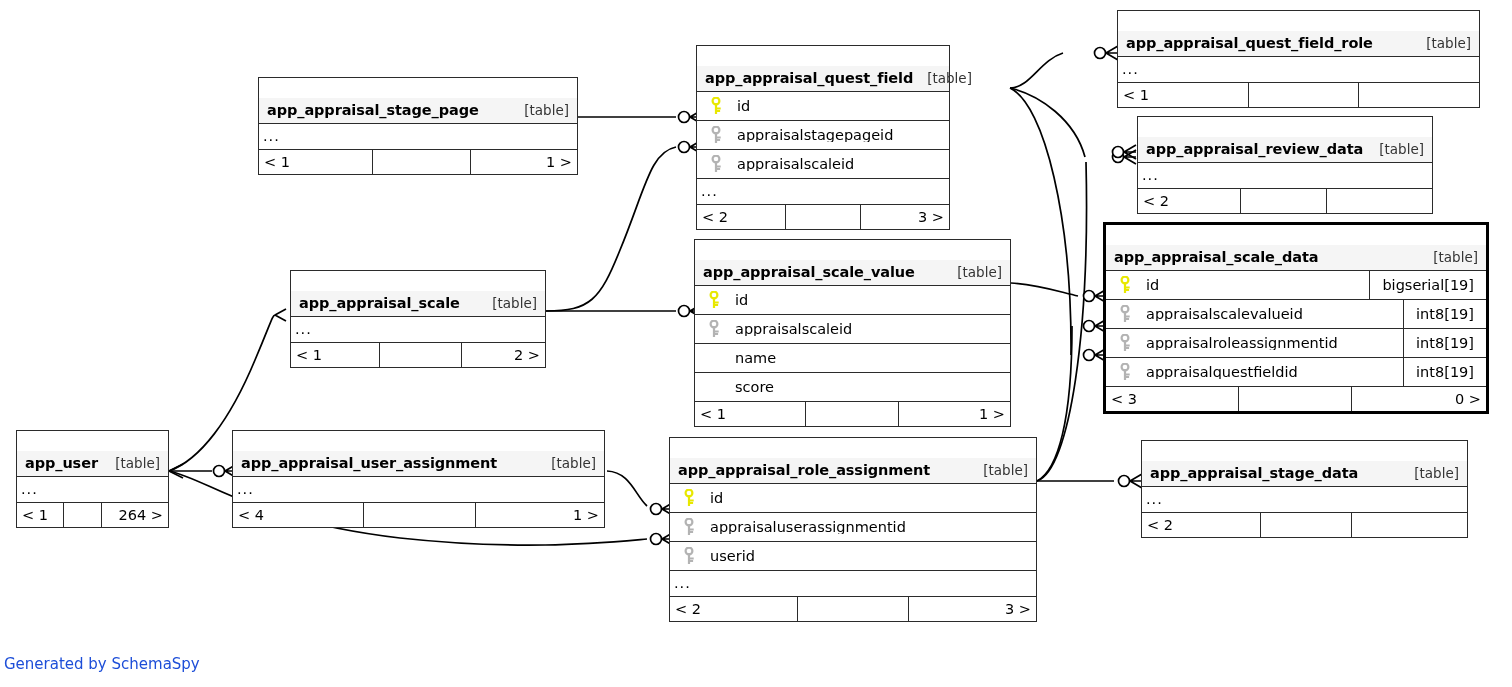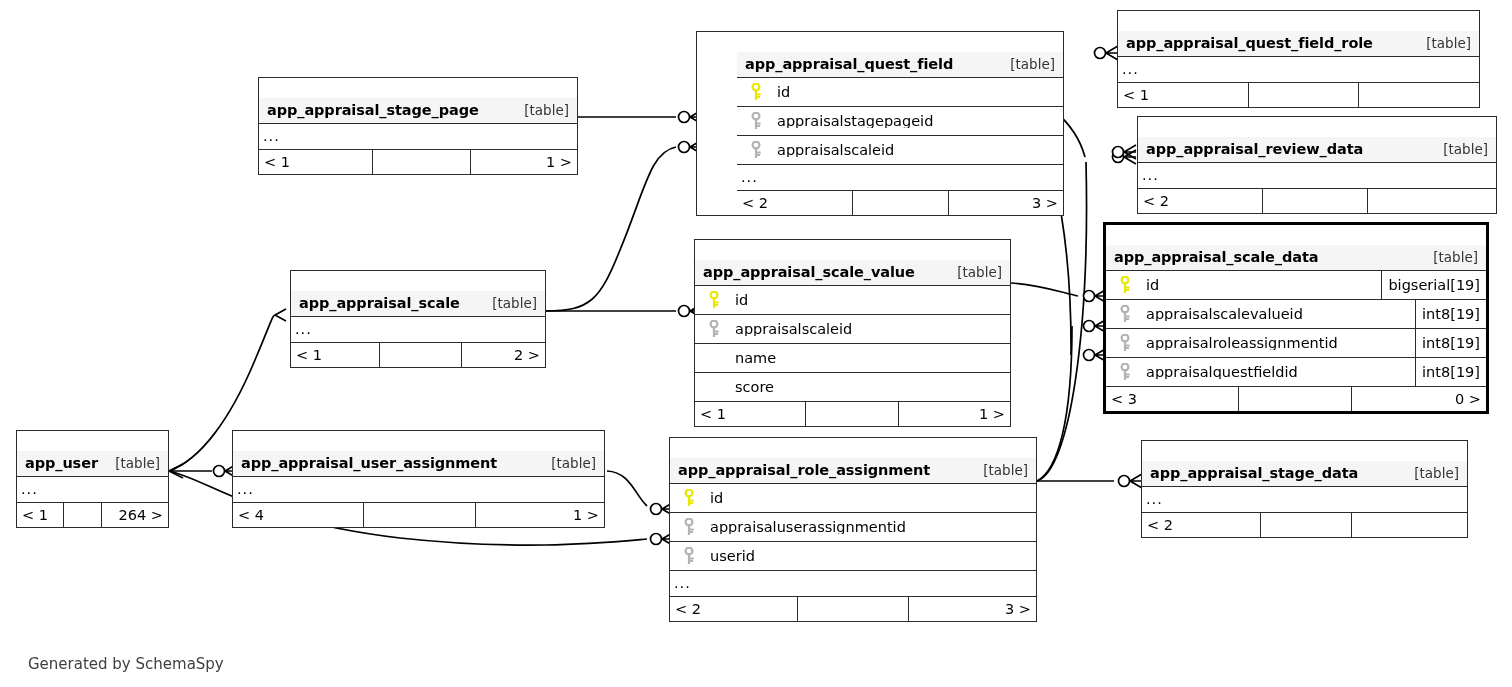--- a/index.html
+++ b/index.html
@@ -82,21 +82,21 @@
     justify-content: center;
   }
   .col-name {
     flex: 1 1 auto;
     padding-left: 2px;
     font-size: 14.5px;
     overflow: hidden;
   }
   .col-type {
     flex: 0 0 auto;
-    padding: 0 6px;
+    padding: 0 12px;
     font-size: 14.5px;
     border-left: 1.6px solid #2b2b2b;
     height: 100%;
     display: flex;
     align-items: center;
     box-sizing: border-box;
   }
   .ellipsis-row {
     display: flex;
     align-items: center;
@@ -120,24 +120,24 @@
     border-right: 1.6px solid #2b2b2b;
     padding: 0 5px;
     overflow: hidden;
   }
   .foot-cell:last-child { border-right: none; }
   .foot-cell.left { justify-content: flex-start; }
   .foot-cell.right { justify-content: flex-end; }
   .key-ico { display: block; }
   .footer-note {
     position: absolute;
-    left: 28px;
+    left: 4px;
     top: 655px;
     font-size: 15px;
-    color: #404040;
+    color: #1d4ed8;
     z-index: 3;
   }
 </style>
 </head>
 <body>
 
 <div id="canvas">
 
   <svg id="edges" viewBox="0 0 1512 687" xmlns="http://www.w3.org/2000/svg">
     <defs>
@@ -204,21 +204,21 @@
           <span class="tname">app_appraisal_quest_field_role</span>
           <span class="ttag">[table]</span>
         </div>
         <div class="ellipsis-row">...</div>
         <div class="foot-row">
           <div class="foot-cell left" style="width: 36.3636%;">&lt; 1</div>
           <div class="foot-cell left" style="width: 30.303%;"></div>
           <div class="foot-cell right" style="width: 33.3333%;"></div>
         </div>
       </div>
-      <div class="table-box" style="left: 1137px; top: 116px; width: 360px;">
+      <div class="table-box" style="left: 1137px; top: 116px; width: 296px;">
         <div class="tbl-title">
           <span class="tname">app_appraisal_review_data</span>
           <span class="ttag">[table]</span>
         </div>
         <div class="ellipsis-row">...</div>
         <div class="foot-row">
           <div class="foot-cell left" style="width: 34.9854%;">&lt; 2</div>
           <div class="foot-cell left" style="width: 29.1545%;"></div>
           <div class="foot-cell right" style="width: 35.8601%;"></div>
         </div>
@@ -267,21 +267,21 @@
           </span>
           <span class="col-name">appraisalquestfieldid</span>
           <span class="col-type">int8[19]</span>
         </div>
         <div class="foot-row">
           <div class="foot-cell left" style="width: 35%;">&lt; 3</div>
           <div class="foot-cell left" style="width: 29.7368%;"></div>
           <div class="foot-cell right" style="width: 35.2632%;">0 &gt;</div>
         </div>
       </div>
-      <div class="table-box" style="left: 696px; top: 31px; width: 368px; padding-left: 40px;">
+      <div class="table-box" style="left: 696px; top: 45px; width: 254px;">
         <div class="tbl-title">
           <span class="tname">app_appraisal_quest_field</span>
           <span class="ttag">[table]</span>
         </div>
         <div class="col-row">
           <span class="col-key">
             <svg width="12" height="18" viewBox="0 0 12 18" class="key-ico">
               <circle cx="6" cy="4" r="3.4" fill="none" stroke="#e8e800" stroke-width="2.2"></circle>
               <path d="M6 7.4 L6 16 M6 11.5 L9.6 11.5 M6 14 L9 14" stroke="#e8e800" stroke-width="2.2" fill="none" stroke-linecap="square"></path>
             </svg>

